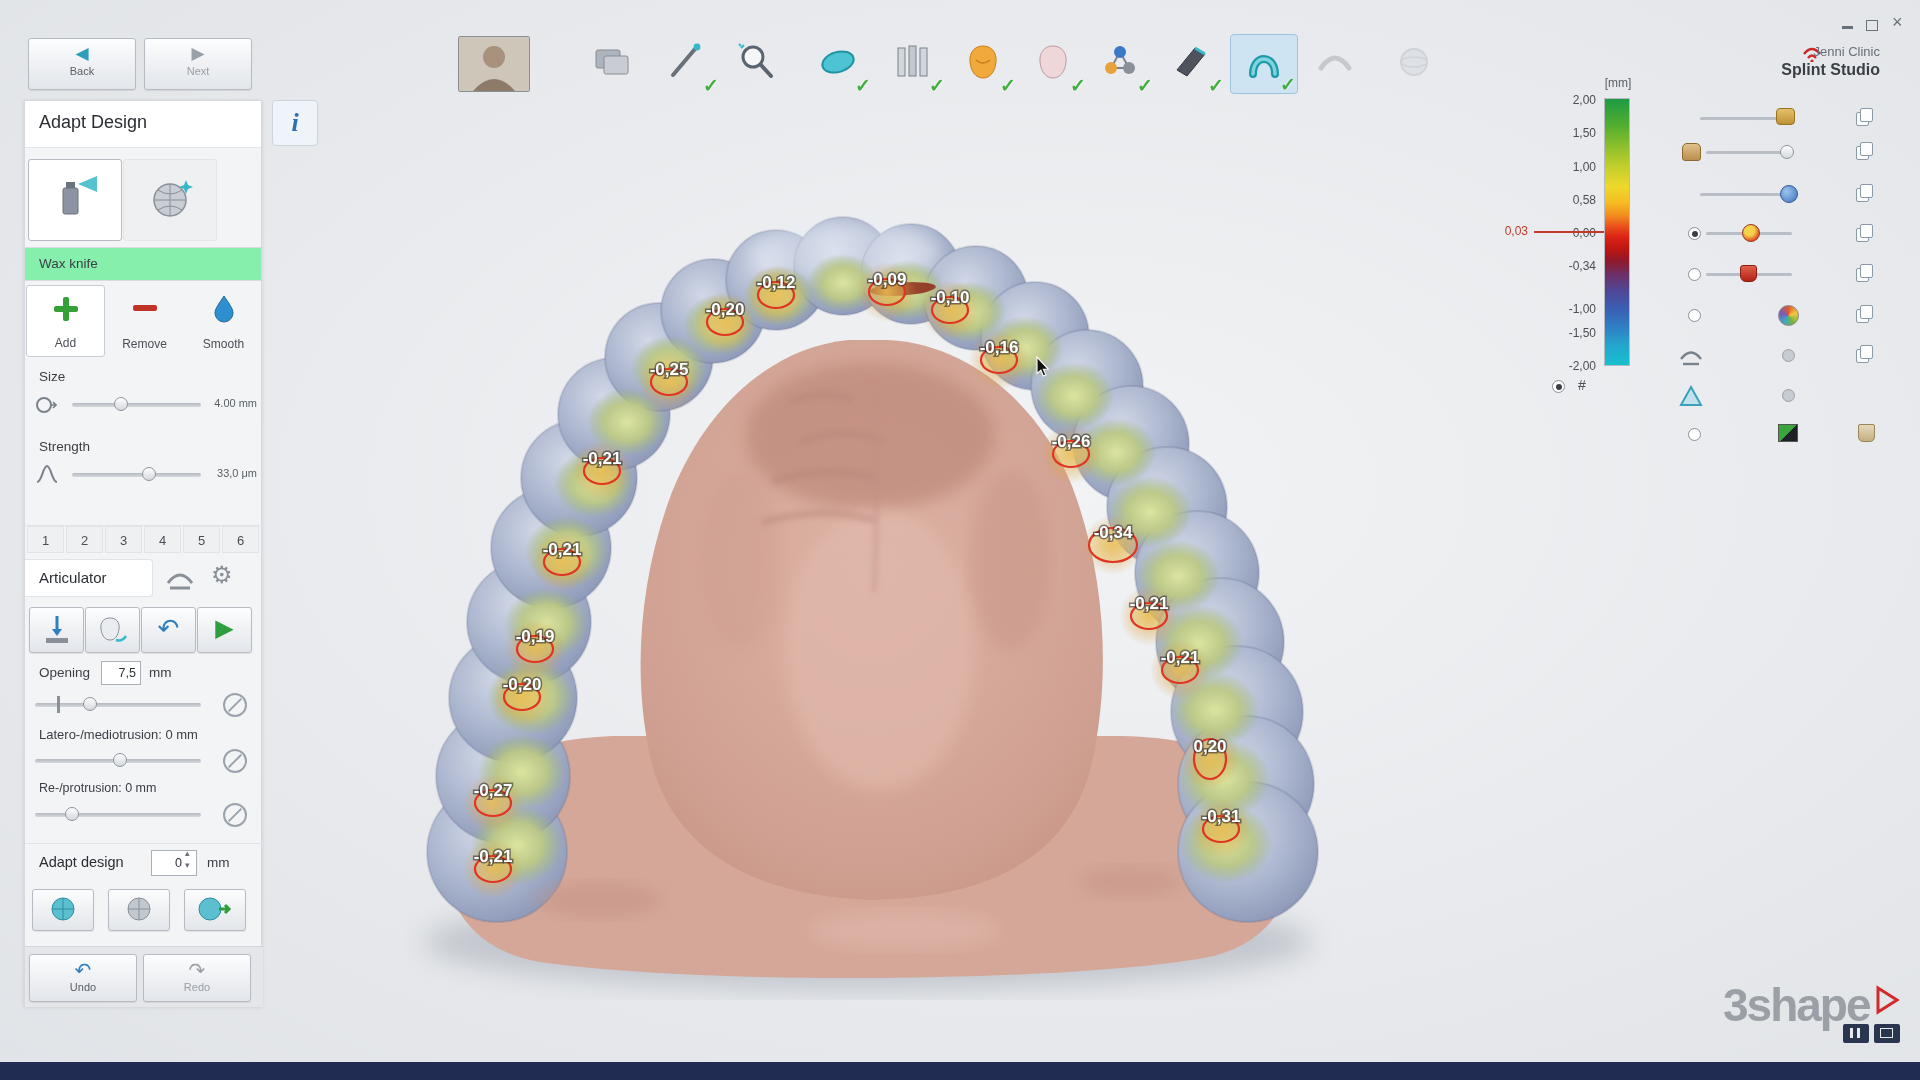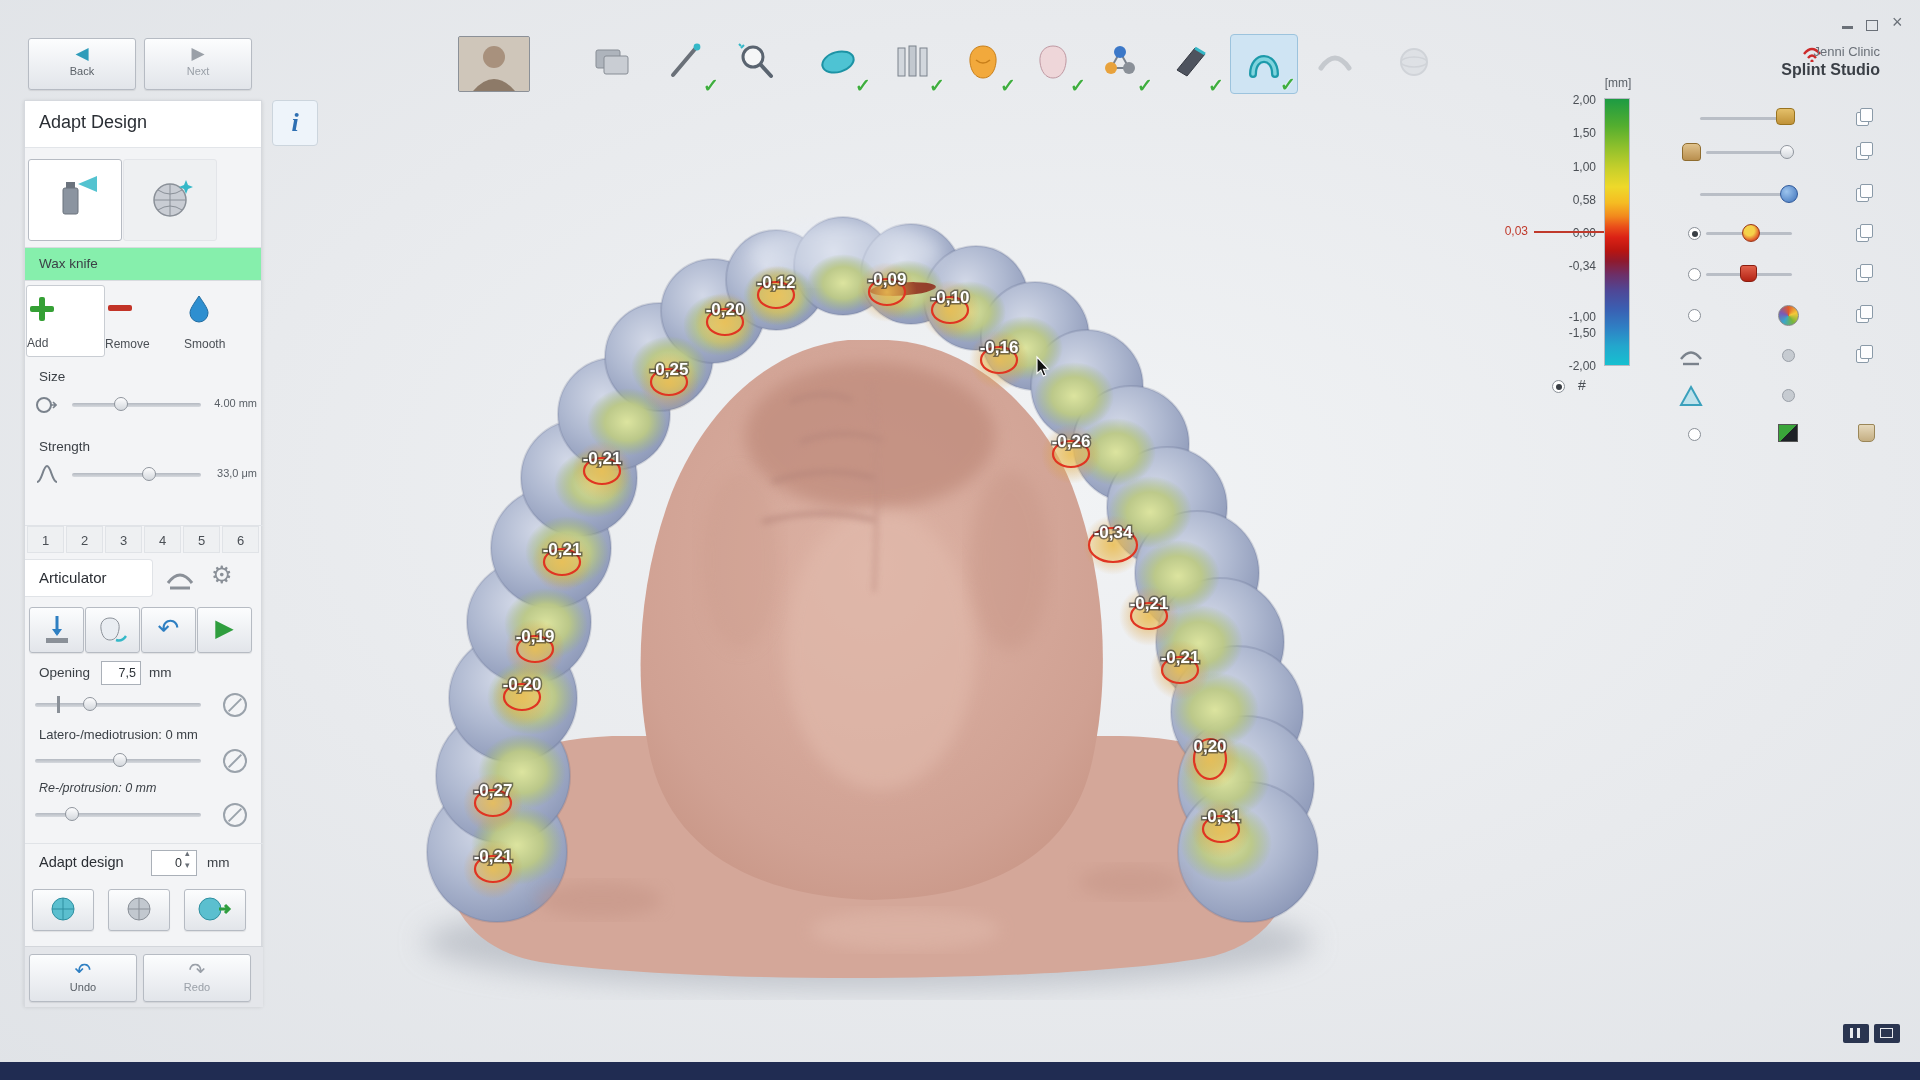--- a/index.html
+++ b/index.html
@@ -13,21 +13,21 @@
   .chrome-btn .glyph{display:block;font-size:17px;line-height:22px;margin-top:4px;}
   .chrome-btn .lbl{display:block;font-size:11px;color:#5a6067;}
   
   .panel{position:absolute;left:24px;top:100px;width:238px;height:906px;background:#f3f4f6;
          border:1px solid #d6d9de;box-shadow:0 1px 4px rgba(0,0,0,.12);box-sizing:border-box;}
   .panel .sec-h{position:absolute;left:0;width:100%;background:#ffffff;border-bottom:1px solid #e2e5e9;}
   .p-label{font-size:13.5px;color:#3b4046;}
   .tool-btn{position:absolute;border-radius:3px;text-align:center;}
   .tool-btn.sel{background:#fff;border:1px solid #b6bbc3;}
   .tool-btn.unsel{background:#eef0f2;border:1px solid #e3e5e9;}
-  .ars-cell{position:absolute;top:0;height:72px;width:79px;text-align:left;}
+  .ars-cell{position:absolute;top:0;height:72px;width:79px;text-align:center;}
   .ars-cell.sel{background:#fff;border:1px solid #c9cdd3;border-radius:3px;box-sizing:border-box;}
   .ars-lbl{position:absolute;bottom:6px;width:100%;font-size:12px;color:#4a4f55;}
   .track{position:absolute;height:4px;background:linear-gradient(#b4b9c1,#d6d9de);border-radius:2px;}
   .knob{position:absolute;width:14px;height:14px;border-radius:50%;top:-6px;
         background:linear-gradient(#fdfdfe,#d4d8dd);border:1px solid #8f959d;box-sizing:border-box;}
   .no-btn{position:absolute;width:24px;height:24px;border:2px solid #9aa2ab;border-radius:50%;box-sizing:border-box;}
   .no-btn::after{content:"";position:absolute;left:1px;top:9px;width:18px;height:2px;background:#9aa2ab;transform:rotate(-45deg);}
   .preset{position:absolute;top:0;width:37px;height:27px;background:#eef0f2;border:1px solid #e0e3e7;
           font-size:13px;color:#4a4f55;text-align:center;line-height:27px;box-sizing:border-box;}
   .mini-input{position:absolute;background:#fff;border:1px solid #aab0b8;font-size:12.5px;color:#2e3338;
@@ -460,21 +460,21 @@
       <div class="no-btn" style="left:198px;top:2px;"></div>
     </div>
 
     <span class="p-label" style="position:absolute;left:14px;top:626px;font-size:13px;">Latero-/mediotrusion: 0 mm</span>
     <div class="abs" style="left:0;top:646px;width:238px;height:28px;">
       <div class="track" style="left:10px;top:12px;width:166px;"></div>
       <div class="knob" style="left:88px;top:6px;"></div>
       <div class="no-btn" style="left:198px;top:2px;"></div>
     </div>
 
-    <span class="p-label" style="position:absolute;left:14px;top:680px;font-size:12.5px;font-style:italic;">Re-/protrusion: 0 mm</span>
+    <span class="p-label" style="position:absolute;left:14px;top:680px;font-size:12.5px;">Re-/protrusion: 0 mm</span>
     <div class="abs" style="left:0;top:700px;width:238px;height:28px;">
       <div class="track" style="left:10px;top:12px;width:166px;"></div>
       <div class="knob" style="left:40px;top:6px;"></div>
       <div class="no-btn" style="left:198px;top:2px;"></div>
     </div>
 
     <div class="abs" style="left:0;top:742px;width:238px;height:36px;border-top:1px solid #e0e3e7;">
       <span style="position:absolute;left:14px;top:10px;font-size:14.5px;color:#2a2e34;">Adapt design</span>
       <input class="mini-input" style="left: 126px; top: 6px; width: 46px; height: 26px; padding-right: 14px;" value="0">
       <span style="position:absolute;left:160px;top:4px;font-size:9px;color:#6a7078;">▴</span>
@@ -522,21 +522,21 @@
   <div class="abs" style="left:1590px;top:76px;width:56px;text-align:center;font-size:12px;color:#5a6067;">[mm]</div>
   <div class="abs" style="left:1604px;top:98px;width:26px;height:268px;
       background:linear-gradient(#1d9b43 0%,#53ae2f 10%,#8ec02c 18%,#c6cf2b 26%,#eed92a 33%,#f5bc22 39%,#f28a1d 44%,#ea4f1a 48%,#db2215 52%,#b81511 57%,#8e1a2e 61%,#6d2f67 66%,#4f4796 72%,#3a5fb2 79%,#2f80c4 86%,#23a7cd 93%,#16c0d0 100%);
       border:1px solid #b6bbc3;box-sizing:border-box;"></div>
   <div class="tick" style="left:1506px;top:93px;">2,00</div>
   <div class="tick" style="left:1506px;top:126px;">1,50</div>
   <div class="tick" style="left:1506px;top:160px;">1,00</div>
   <div class="tick" style="left:1506px;top:193px;">0,58</div>
   <div class="tick" style="left:1506px;top:226px;">0,00</div>
   <div class="tick" style="left:1506px;top:259px;">-0,34</div>
-  <div class="tick" style="left:1506px;top:310px;">-1,00</div>
+  <div class="tick" style="left:1506px;top:302px;">-1,00</div>
   <div class="tick" style="left:1506px;top:326px;">-1,50</div>
   <div class="tick" style="left:1506px;top:359px;">-2,00</div>
   <div class="abs" style="left:1456px;top:224px;width:72px;text-align:right;font-size:12px;color:#c0392b;">0,03</div>
   <div class="abs" style="left:1534px;top:231px;width:70px;height:2px;background:#c0392b;"></div>
   <div class="radio sel" style="left:1552px;top:380px;"></div>
   <div class="abs" style="left:1578px;top:377px;font-size:14px;color:#4a4f55;">#</div>
 
   <div class="rtrack" style="left:1700px;top:117px;width:92px;"></div>
   <div class="abs" style="left:1776px;top:108px;width:17px;height:15px;background:linear-gradient(#e4c06a,#c09238);border:1px solid #99731f;border-radius:4px;"></div>
   <div class="copy-ic" style="left:1856px;top:108px;"></div>
@@ -573,20 +573,26 @@
 
   <svg class="abs" style="left:1678px;top:384px;" width="26" height="24">
     <path d="M 13,3 L 23,21 L 3,21 Z" fill="#bfe2ec" stroke="#3aa0bc" stroke-width="2"></path>
   </svg>
   <div class="abs" style="left:1782px;top:389px;width:11px;height:11px;border-radius:50%;background:#c6cbd1;border:1px solid #9aa0a8;"></div>
 
   <div class="radio" style="left:1688px;top:428px;"></div>
   <div class="abs" style="left:1778px;top:424px;width:18px;height:16px;background:linear-gradient(135deg,#3aa53a 50%,#1d2126 50%);border:1px solid #555;"></div>
   <div class="abs" style="left:1858px;top:424px;width:15px;height:16px;background:linear-gradient(#e6d9bc,#c4ae82);border:1px solid #9a8658;border-radius:2px 2px 5px 5px;"></div>
 
+  <div class="abs" style="left:1690px;top:978px;width:210px;text-align:right;">
+    <span class="logo-text">3shape</span>
+    <svg width="26" height="30" style="vertical-align:6px;">
+      <path d="M 4,3 L 23,15 L 4,27 Z" fill="none" stroke="#d22a2a" stroke-width="3"></path>
+    </svg>
+  </div>
   <div class="abs" style="left:1843px;top:1024px;width:26px;height:19px;background:#2a3550;border-radius:2px;">
     <span style="position:absolute;left:7px;top:4px;width:3px;height:10px;background:#e8eaee;"></span>
     <span style="position:absolute;left:14px;top:4px;width:3px;height:10px;background:#e8eaee;"></span>
   </div>
   <div class="abs" style="left:1874px;top:1024px;width:26px;height:19px;background:#2a3550;border-radius:2px;">
     <span style="position:absolute;left:6px;top:4px;width:13px;height:10px;border:1.5px solid #e8eaee;box-sizing:border-box;"></span>
   </div>
   <div class="abs" style="left:0;top:1062px;width:1920px;height:18px;background:#202c52;"></div>
 
 </div>

